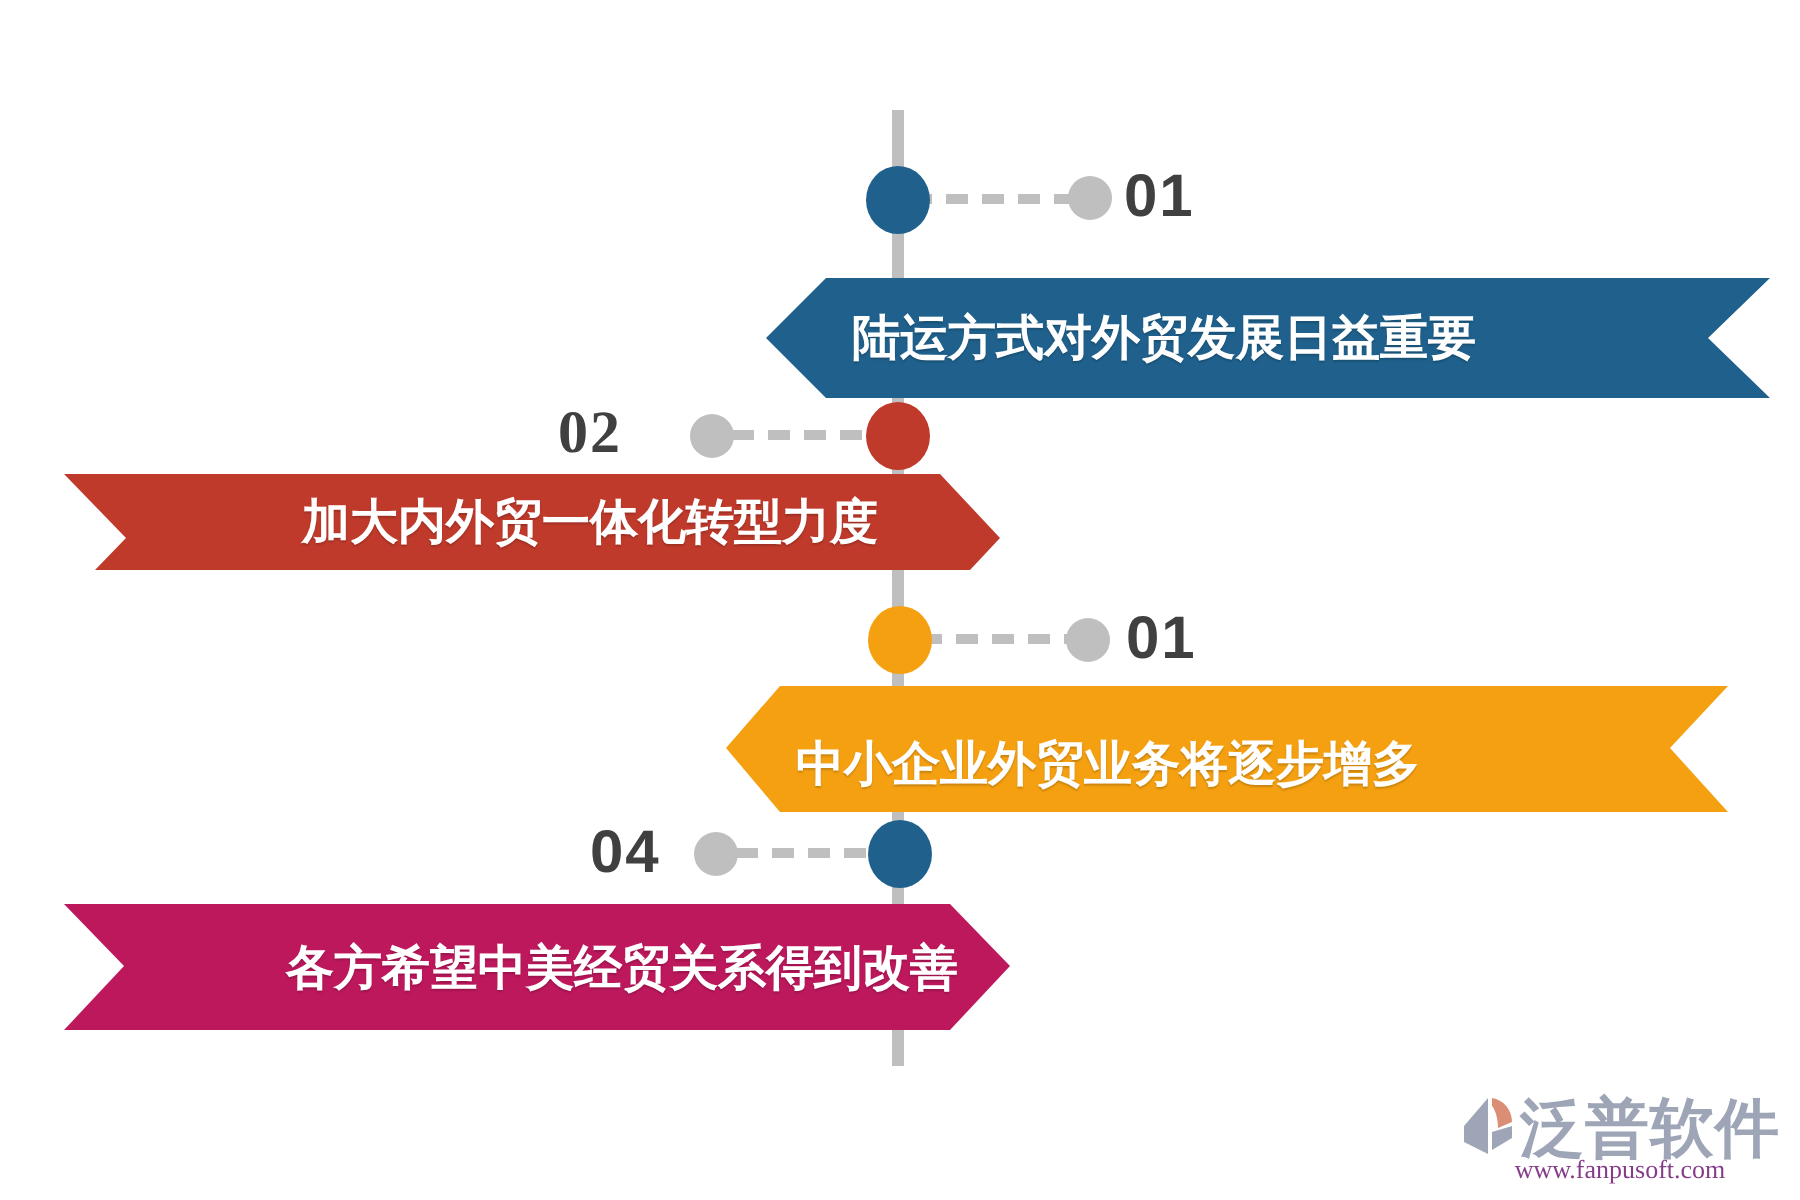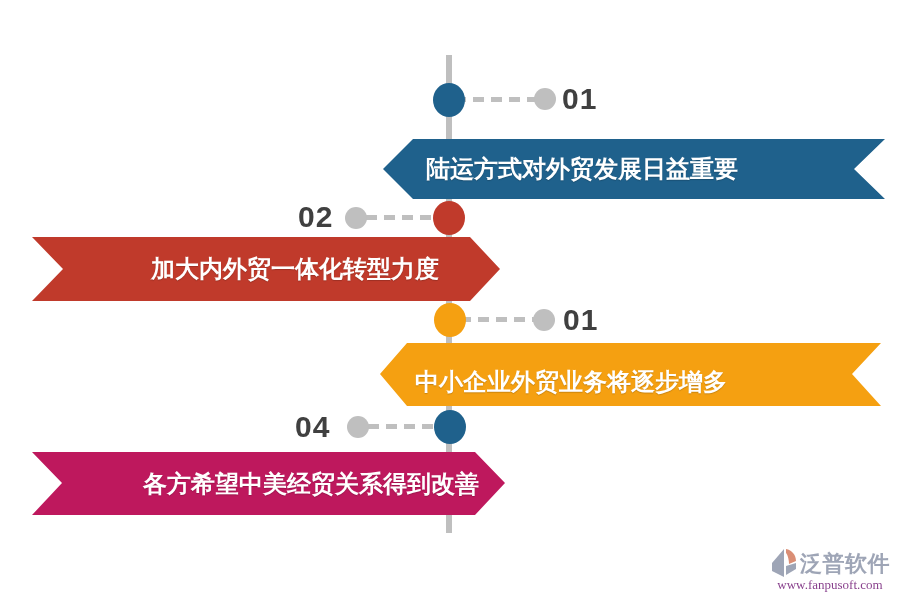--- a/index.html
+++ b/index.html
@@ -9,23 +9,23 @@
   }
   .vline { position:absolute; left:446px; top:55px; width:6px; height:478px; z-index:1; }
   .banner {
     position:absolute; z-index:2; display:flex; align-items:center;
     box-sizing:border-box; color:#ffffff; font-size:24px; font-weight:bold;
     white-space:nowrap;
   }
   .banner .label { text-shadow:0 1px 1px rgba(0,0,0,0.18); }
   .banner1 { left:383px; top:139px; width:502px; height:60px; padding-left:43px;
     clip-path:polygon(30px 0, 502px 0, 471px 30px, 502px 60px, 30px 60px, 0 30px); }
-  .banner2 { left:32px; top:237px; width:468px; height:64px; justify-content:center; padding-left:58px;
+  .banner2 { left:32px; top:237px; width:468px; height:48px; justify-content:center; padding-left:58px;
     clip-path:polygon(0 0, 438px 0, 468px 32px, 438px 64px, 0 64px, 31px 32px); }
-  .banner3 { left:380px; top:343px; width:501px; height:78px; padding-left:35px;
+  .banner3 { left:363px; top:343px; width:501px; height:78px; padding-left:35px;
     clip-path:polygon(27px 0, 501px 0, 472px 31px, 501px 63px, 27px 63px, 0 31px); }
   .banner4 { left:32px; top:452px; width:473px; height:63px; justify-content:center; padding-left:85px;
     clip-path:polygon(0 0, 443px 0, 473px 31px, 443px 63px, 0 63px, 30px 31px); }
   .node { position:absolute; width:32px; height:34px; border-radius:50%; z-index:3; }
   .node1 { left:433px; top:83px; }
   .node2 { left:433px; top:201px; }
   .node3 { left:434px; top:303px; }
   .node4 { left:434px; top:410px; }
   .dot { position:absolute; width:22px; height:22px; border-radius:50%; z-index:3; }
   .dot1 { left:534px; top:88px; }
@@ -38,26 +38,26 @@
   }
   .conn1 { left:455px; top:97px;  width:80px; }
   .conn2 { left:366px; top:215px; width:78px; }
   .conn3 { left:460px; top:317px; width:74px; }
   .conn4 { left:368px; top:424px; width:77px; }
   .num {
     position:absolute; z-index:3; font-size:30px; font-weight:bold; color:#404040;
     line-height:34px; letter-spacing:1px;
   }
   .num1 { left:562px; top:82px; }
-  .num2 { left:298px; top:200px; }
+  .num2 { left:279px; top:200px;font-family:Liberation Serif, serif; }
   .num3 { left:563px; top:303px; }
   .num4 { left:295px; top:410px; }
   .watermark { position:absolute; right:10px; bottom:8px; z-index:4; opacity:0.85; }
   .wm-top { display:flex; align-items:flex-end; justify-content:flex-end; }
-  .wm-brand { font-size:22px; font-weight:bold; line-height:30px; margin-left:2px; letter-spacing:0.5px;text-align:right; }
+  .wm-brand { font-size:32px; font-weight:bold; line-height:30px; margin-left:2px; letter-spacing:0.5px;text-align:right; }
   .wm-url { font-size:13px; line-height:15px; text-align:center; margin-top:-2px; font-family:"Liberation Serif", serif; }
 </style>
 </head>
 <body>
 
 <div class="stage">
 
   <div class="vline" style="background-color: rgb(191, 191, 191);"></div>
 
   <div class="node node1" style="background-color: rgb(31, 97, 140);"></div>

